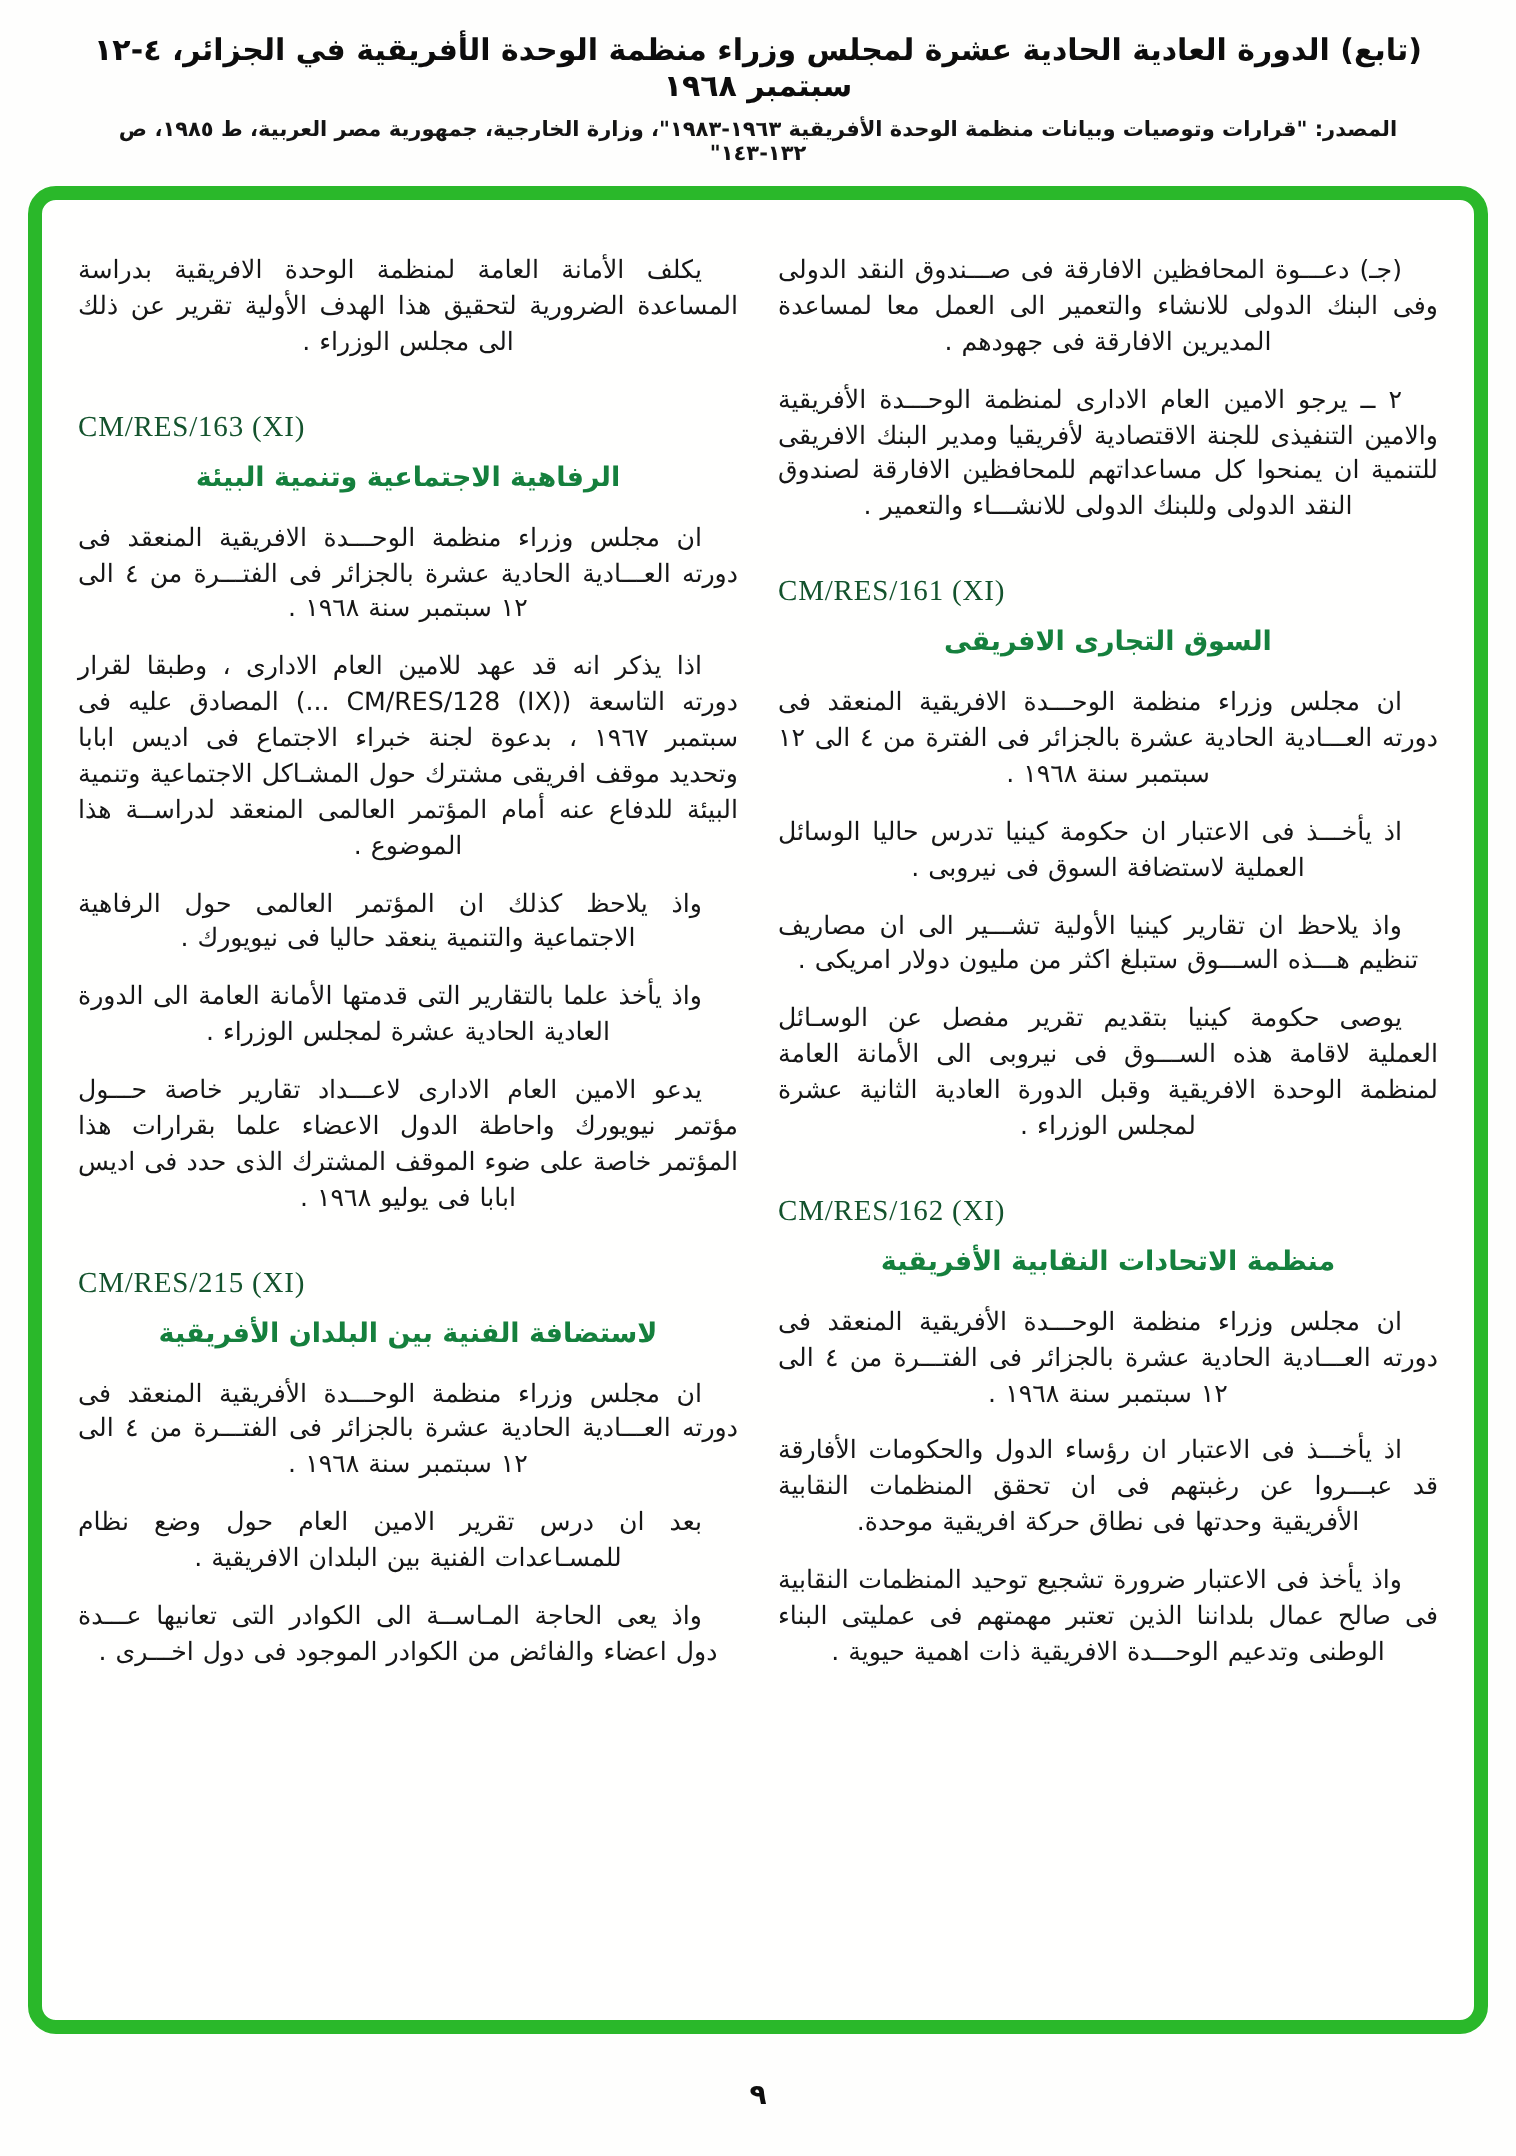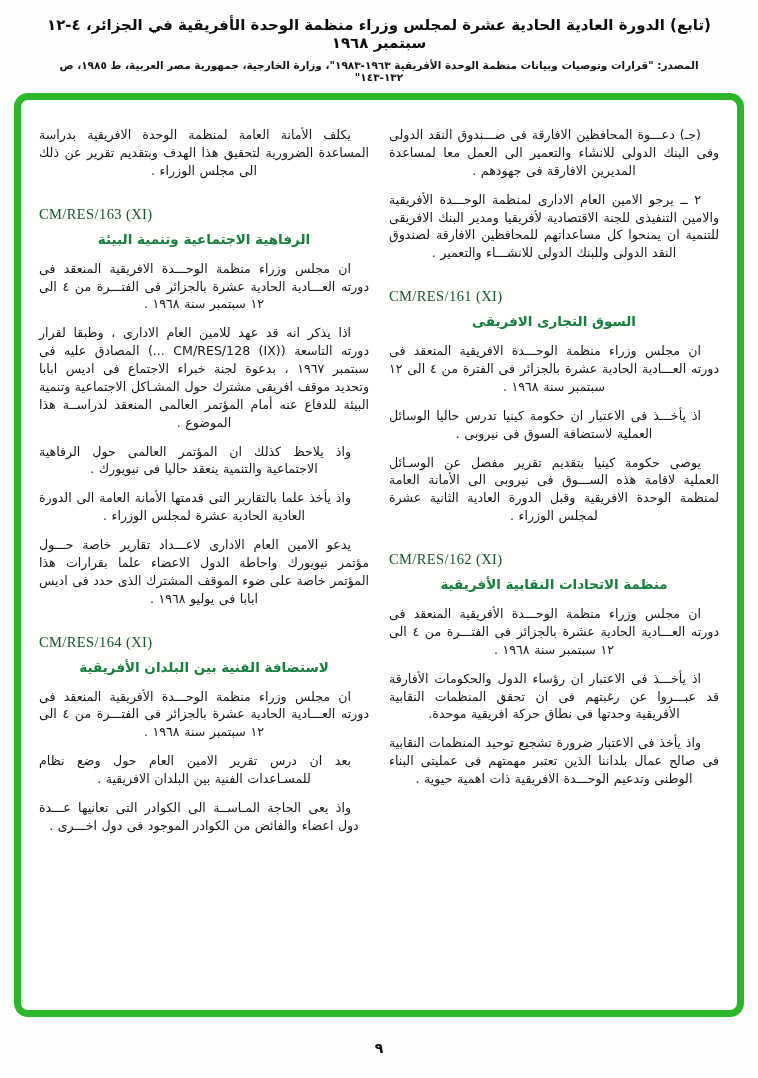--- a/index.html
+++ b/index.html
@@ -99,37 +99,38 @@
 
   <div class="frame" style="border-color: rgb(42, 184, 42);">
     <div class="cols">
       <section class="col">
           <div class="blk-paragraph">(جـ) دعـــوة المحافظين الافارقة فى صـــندوق النقد الدولى وفى البنك الدولى للانشاء والتعمير الى العمل معا لمساعدة المديرين الافارقة فى جهودهم .</div>
           <div class="blk-paragraph">٢ ــ يرجو الامين العام الادارى لمنظمة الوحـــدة الأفريقية والامين التنفيذى للجنة الاقتصادية لأفريقيا ومدير البنك الافريقى للتنمية ان يمنحوا كل مساعداتهم للمحافظين الافارقة لصندوق النقد الدولى وللبنك الدولى للانشـــاء والتعمير .</div>
           <div class="blk-res">CM/RES/161 (XI)</div>
           <div class="blk-heading">السوق التجارى الافريقى</div>
           <div class="blk-paragraph">ان مجلس وزراء منظمة الوحـــدة الافريقية المنعقد فى دورته العـــادية الحادية عشرة بالجزائر فى الفترة من ٤ الى ١٢ سبتمبر سنة ١٩٦٨ .</div>
           <div class="blk-paragraph">اذ يأخـــذ فى الاعتبار ان حكومة كينيا تدرس حاليا الوسائل العملية لاستضافة السوق فى نيروبى .</div>
+          <div class="blk-paragraph">واذ يلاحظ ان تقارير كينيا الأولية تشـــير الى ان مصاريف تنظيم هـــذه الســـوق ستبلغ اكثر من مليون دولار امريكى .</div>
           <div class="blk-paragraph">يوصى حكومة كينيا بتقديم تقرير مفصل عن الوسـائل العملية لاقامة هذه الســـوق فى نيروبى الى الأمانة العامة لمنظمة الوحدة الافريقية وقبل الدورة العادية الثانية عشرة لمجلس الوزراء .</div>
           <div class="blk-res">CM/RES/162 (XI)</div>
           <div class="blk-heading">منظمة الاتحادات النقابية الأفريقية</div>
           <div class="blk-paragraph">ان مجلس وزراء منظمة الوحـــدة الأفريقية المنعقد فى دورته العـــادية الحادية عشرة بالجزائر فى الفتـــرة من ٤ الى ١٢ سبتمبر سنة ١٩٦٨ .</div>
           <div class="blk-paragraph">اذ يأخـــذ فى الاعتبار ان رؤساء الدول والحكومات الأفارقة قد عبـــروا عن رغبتهم فى ان تحقق المنظمات النقابية الأفريقية وحدتها فى نطاق حركة افريقية موحدة.</div>
           <div class="blk-paragraph">واذ يأخذ فى الاعتبار ضرورة تشجيع توحيد المنظمات النقابية فى صالح عمال بلداننا الذين تعتبر مهمتهم فى عمليتى البناء الوطنى وتدعيم الوحـــدة الافريقية ذات اهمية حيوية .</div>
         </section>
       <section class="col">
-          <div class="blk-paragraph">يكلف الأمانة العامة لمنظمة الوحدة الافريقية بدراسة المساعدة الضرورية لتحقيق هذا الهدف وبتقديم تقرير عن ذلك الى مجلس الوزراء .</div>
+          <div class="blk-paragraph">يكلف الأمانة العامة لمنظمة الوحدة الافريقية بدراسة المساعدة الضرورية لتحقيق هذا الهدف الأولية تقرير عن ذلك الى مجلس الوزراء .</div>
           <div class="blk-res">CM/RES/163 (XI)</div>
           <div class="blk-heading">الرفاهية الاجتماعية وتنمية البيئة</div>
           <div class="blk-paragraph">ان مجلس وزراء منظمة الوحـــدة الافريقية المنعقد فى دورته العـــادية الحادية عشرة بالجزائر فى الفتـــرة من ٤ الى ١٢ سبتمبر سنة ١٩٦٨ .</div>
           <div class="blk-paragraph">اذا يذكر انه قد عهد للامين العام الادارى ، وطبقا لقرار دورته التاسعة (CM/RES/128 (IX) ...) المصادق عليه فى سبتمبر ١٩٦٧ ، بدعوة لجنة خبراء الاجتماع فى اديس ابابا وتحديد موقف افريقى مشترك حول المشـاكل الاجتماعية وتنمية البيئة للدفاع عنه أمام المؤتمر العالمى المنعقد لدراســة هذا الموضوع .</div>
           <div class="blk-paragraph">واذ يلاحظ كذلك ان المؤتمر العالمى حول الرفاهية الاجتماعية والتنمية ينعقد حاليا فى نيويورك .</div>
           <div class="blk-paragraph">واذ يأخذ علما بالتقارير التى قدمتها الأمانة العامة الى الدورة العادية الحادية عشرة لمجلس الوزراء .</div>
           <div class="blk-paragraph">يدعو الامين العام الادارى لاعـــداد تقارير خاصة حـــول مؤتمر نيويورك واحاطة الدول الاعضاء علما بقرارات هذا المؤتمر خاصة على ضوء الموقف المشترك الذى حدد فى اديس ابابا فى يوليو ١٩٦٨ .</div>
-          <div class="blk-res">CM/RES/164 (XI)</div>
+          <div class="blk-res">CM/RES/215 (XI)</div>
           <div class="blk-heading">لاستضافة الفنية بين البلدان الأفريقية</div>
           <div class="blk-paragraph">ان مجلس وزراء منظمة الوحـــدة الأفريقية المنعقد فى دورته العـــادية الحادية عشرة بالجزائر فى الفتـــرة من ٤ الى ١٢ سبتمبر سنة ١٩٦٨ .</div>
           <div class="blk-paragraph">بعد ان درس تقرير الامين العام حول وضع نظام للمسـاعدات الفنية بين البلدان الافريقية .</div>
           <div class="blk-paragraph">واذ يعى الحاجة المـاســة الى الكوادر التى تعانيها عـــدة دول اعضاء والفائض من الكوادر الموجود فى دول اخـــرى .</div>
         </section>
     </div>
   </div>
 
   <div class="page-num">٩</div>
 

